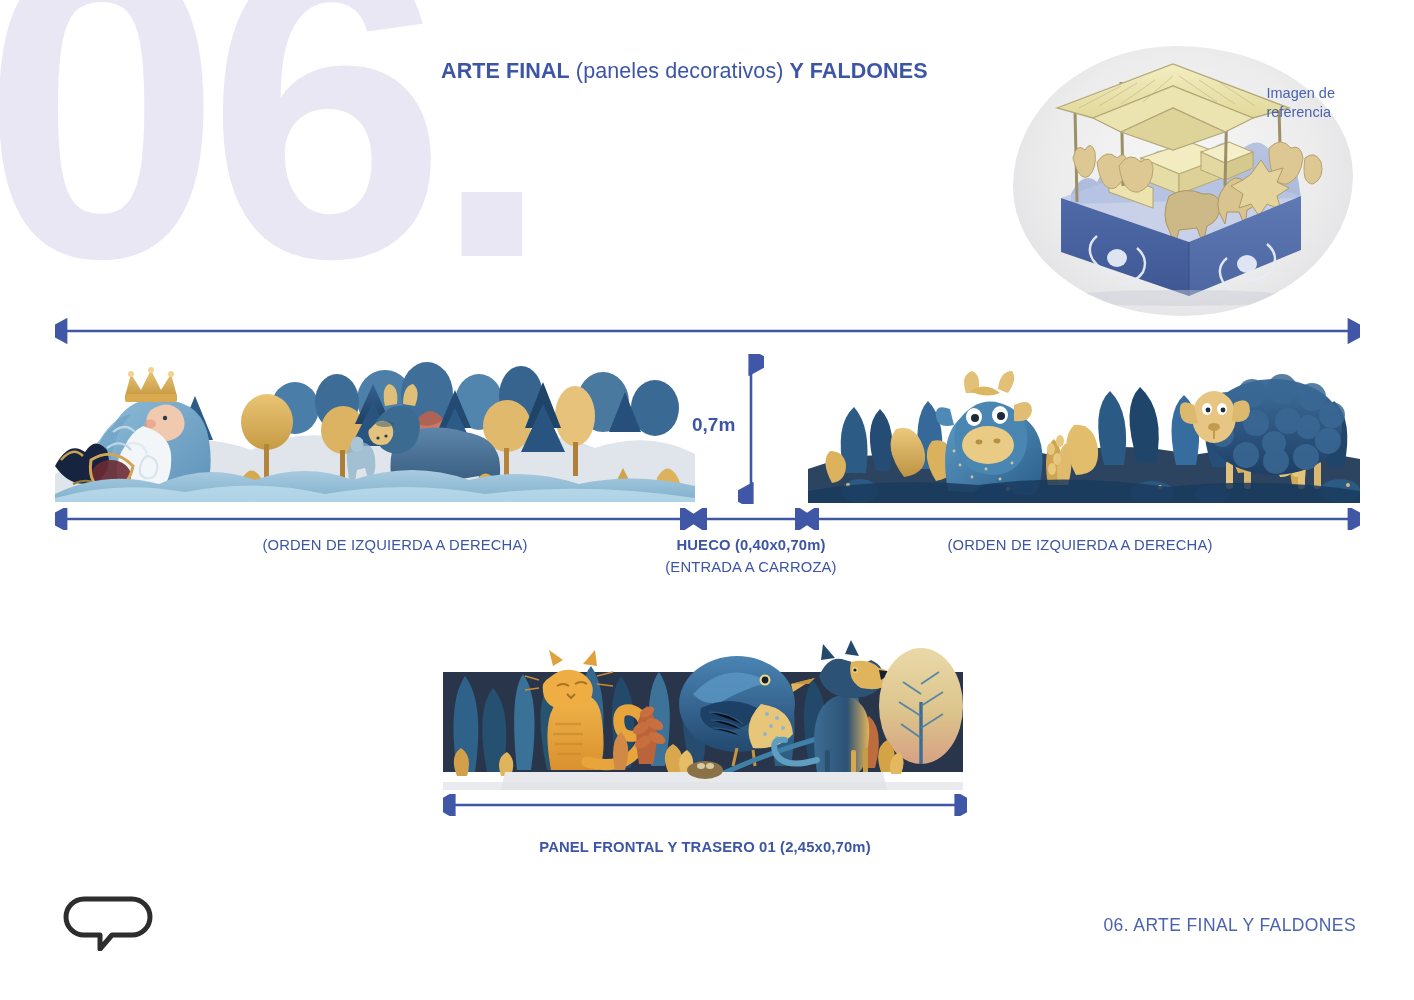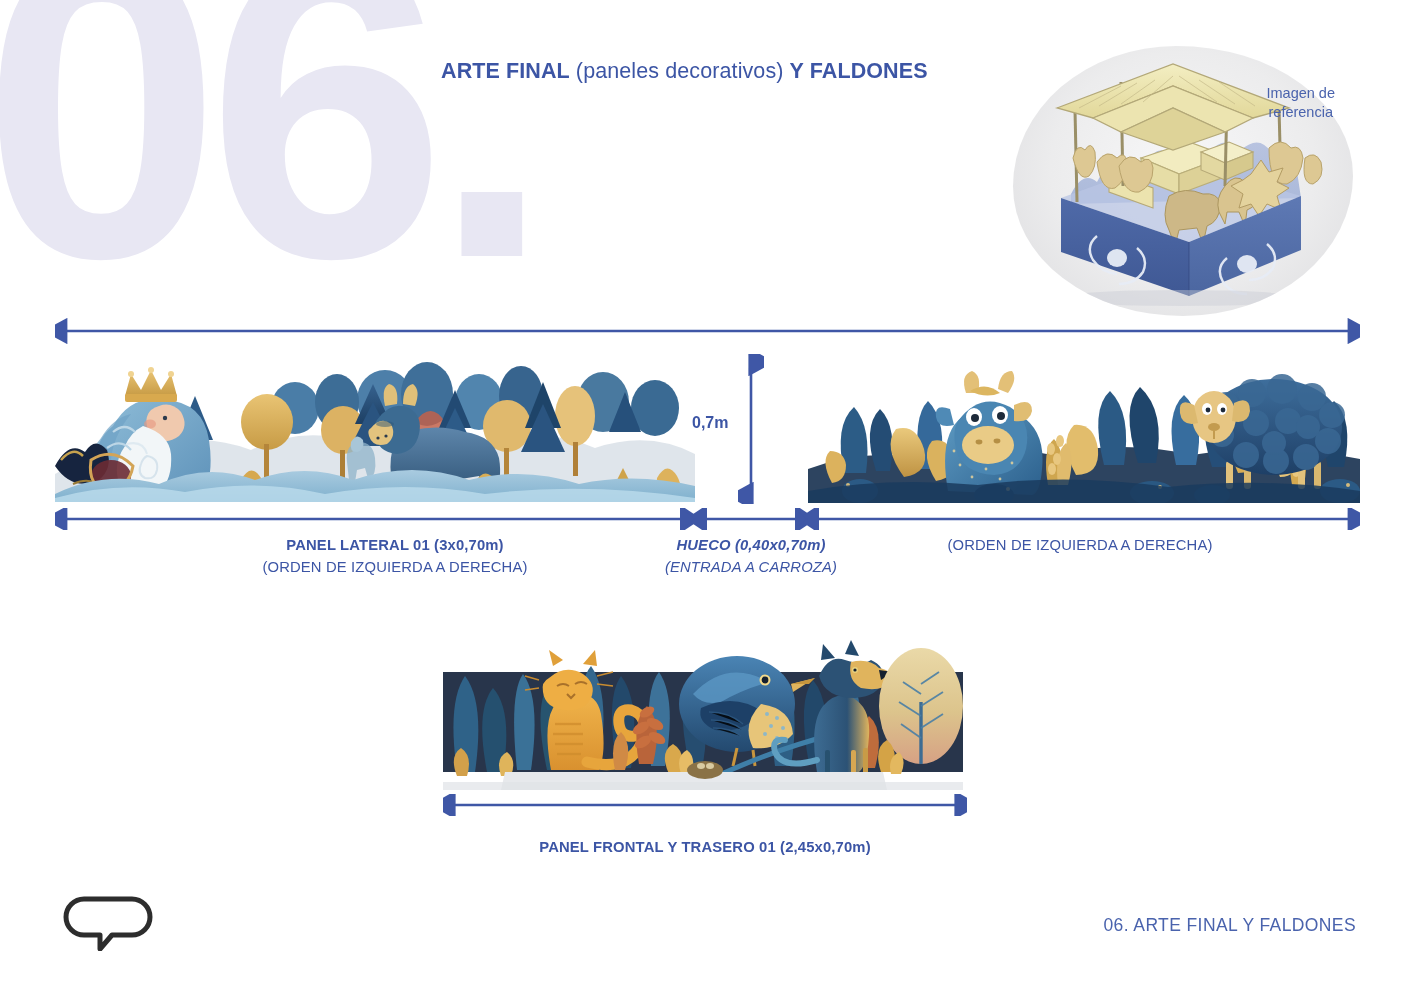--- a/index.html
+++ b/index.html
@@ -53,21 +53,21 @@
     position:absolute; inset:0;
     border-radius:48% 52% 50% 50% / 52% 48% 52% 48%;
     background:radial-gradient(ellipse at 50% 45%, #f7f7f8 0%, #ececed 55%, #e3e3e5 78%, #ffffff 100%);
     overflow:hidden;
   }
   .ref-label {
     position:absolute;
     right:18px; top:38px;
     font-size:14.5px;
     line-height:1.32;
-    text-align:center;
+    text-align:left;
     color:#4a63ad;
     font-weight:400;
     z-index:6;
     white-space:pre-line;
   }
 
   
   .dimline { position:absolute; z-index:6; }
 
   
@@ -81,21 +81,21 @@
     z-index:6;
     color:#3c55a5;
     line-height:1.5;
   }
   .caption .ln1 { font-weight:700; font-size:14.8px; letter-spacing:.15px; display:block; }
   .caption .ln2 { font-weight:400; font-size:14.8px; letter-spacing:.15px; display:block; }
 
   .dimlabel {
     position:absolute;
     font-weight:700;
-    font-size:16px;
+    font-size:19px;
     color:#3c55a5;
     z-index:6;
   }
 
   
   .footer-logo {
     position:absolute;
     left:62px; top:893px;
     width:92px; height:58px;
     z-index:6;
@@ -535,25 +535,24 @@
       <path d="M1,0 L1,12 L9,6 Z" fill="#3f57a6"></path>
     </marker>
     <marker id="arrR4" markerWidth="11" markerHeight="11" refX="2" refY="5.5" orient="auto">
       <path d="M1,0 L1,11 L11,5.5 Z" fill="#3f57a6"></path>
     </marker>
   </defs>
   <line x1="14" y1="11" x2="552" y2="11" stroke="#3f57a6" stroke-width="2.4" marker-start="url(#tickL4)" marker-end="url(#arrR4)"></line>
 </svg>
 
 <div class="caption" style="left:150px; top:534px; width:490px;">
-  <span class="ln1">PANEL LATERAL 01 (3x0,70m)</span>
   <span class="ln2">(ORDEN DE IZQUIERDA A DERECHA)</span>
 </div>
 
-<div class="caption" style="left:620px; top:534px; width:262px;font-style:italic;">
+<div class="caption" style="left:620px; top:534px; width:262px;">
   <span class="ln1">HUECO (0,40x0,70m)</span>
   <span class="ln2">(ENTRADA A CARROZA)</span>
 </div>
 
 <div class="caption" style="left:860px; top:534px; width:440px;">
   <span class="ln2">(ORDEN DE IZQUIERDA A DERECHA)</span>
 </div>
 
 <div class="panel" style="left:443px; top:632px; width:520px; height:158px;">
   <svg width="520" height="158" viewBox="0 0 520 158">

